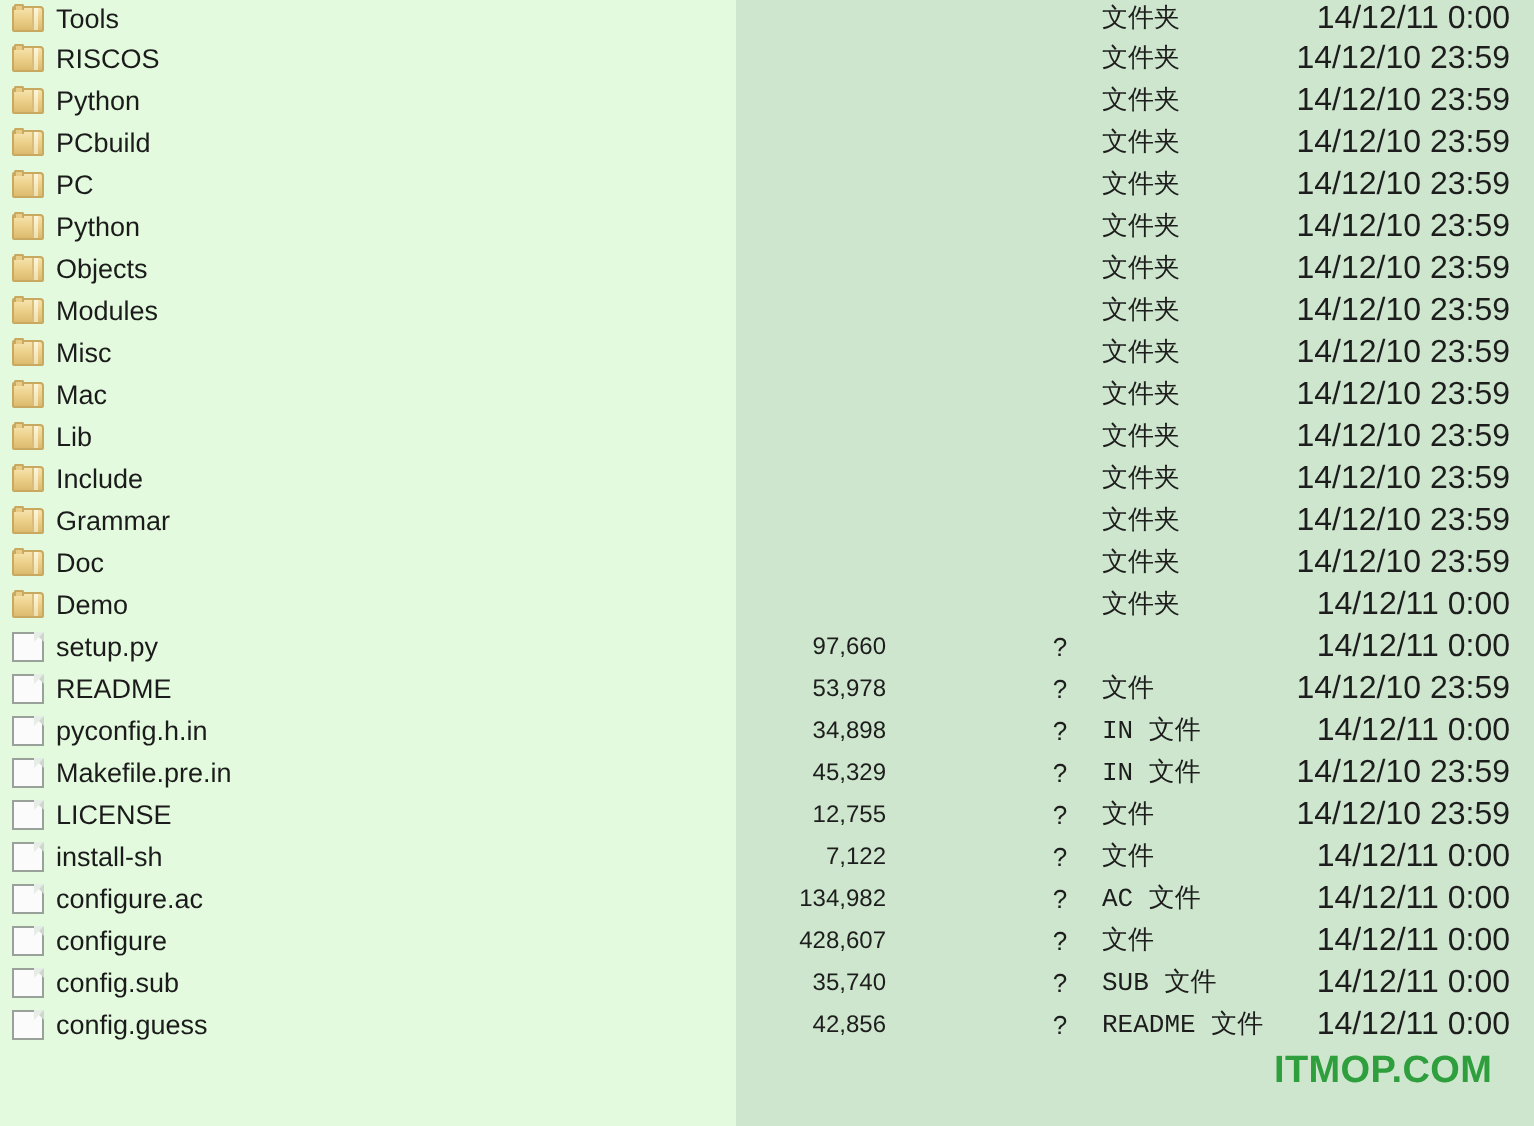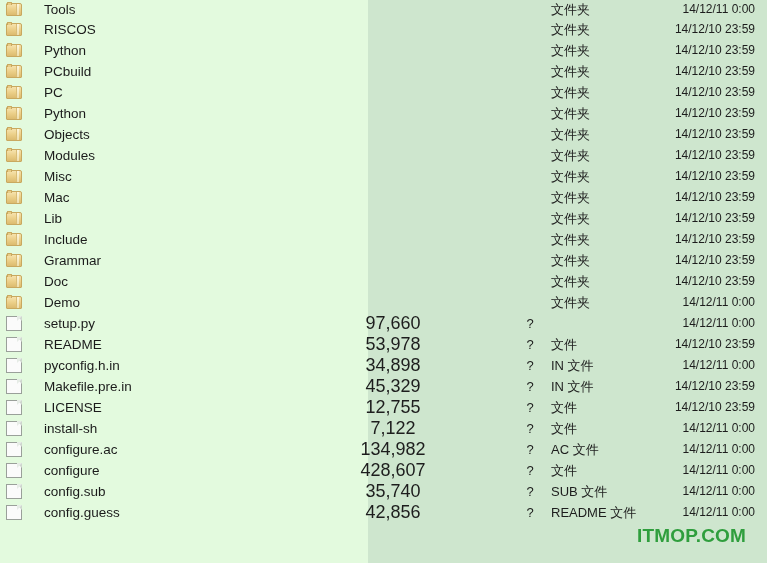--- a/index.html
+++ b/index.html
@@ -60,46 +60,46 @@
 
   .c-name {
     left: 6px;
     display: flex;
     align-items: center;
     gap: 6px;
   }
   .name-text {
     font-size: 13.5px;
     color: #1b1b1b;
-    margin-left: 16px;
   }
 
   .c-size {
     left: 343px;
     width: 100px;
-    text-align: center;
-    font-size: 18px;
+    text-align: right;
+    font-size: 12px;
   }
   .c-q {
     left: 521px;
     width: 18px;
     text-align: center;
     font-size: 13px;
   }
   .c-type {
     left: 551px;
     width: 140px;
     text-align: left;
     font-size: 13px;
+    font-family: Liberation Mono, monospace;
   }
   .c-date {
     left: 600px;
     width: 155px;
     text-align: right;
-    font-size: 12px;
+    font-size: 16px;
   }
 
   
   .icon {
     position: relative;
     display: inline-block;
     width: 16px;
     height: 15px;
     flex: 0 0 16px;
     vertical-align: middle;

